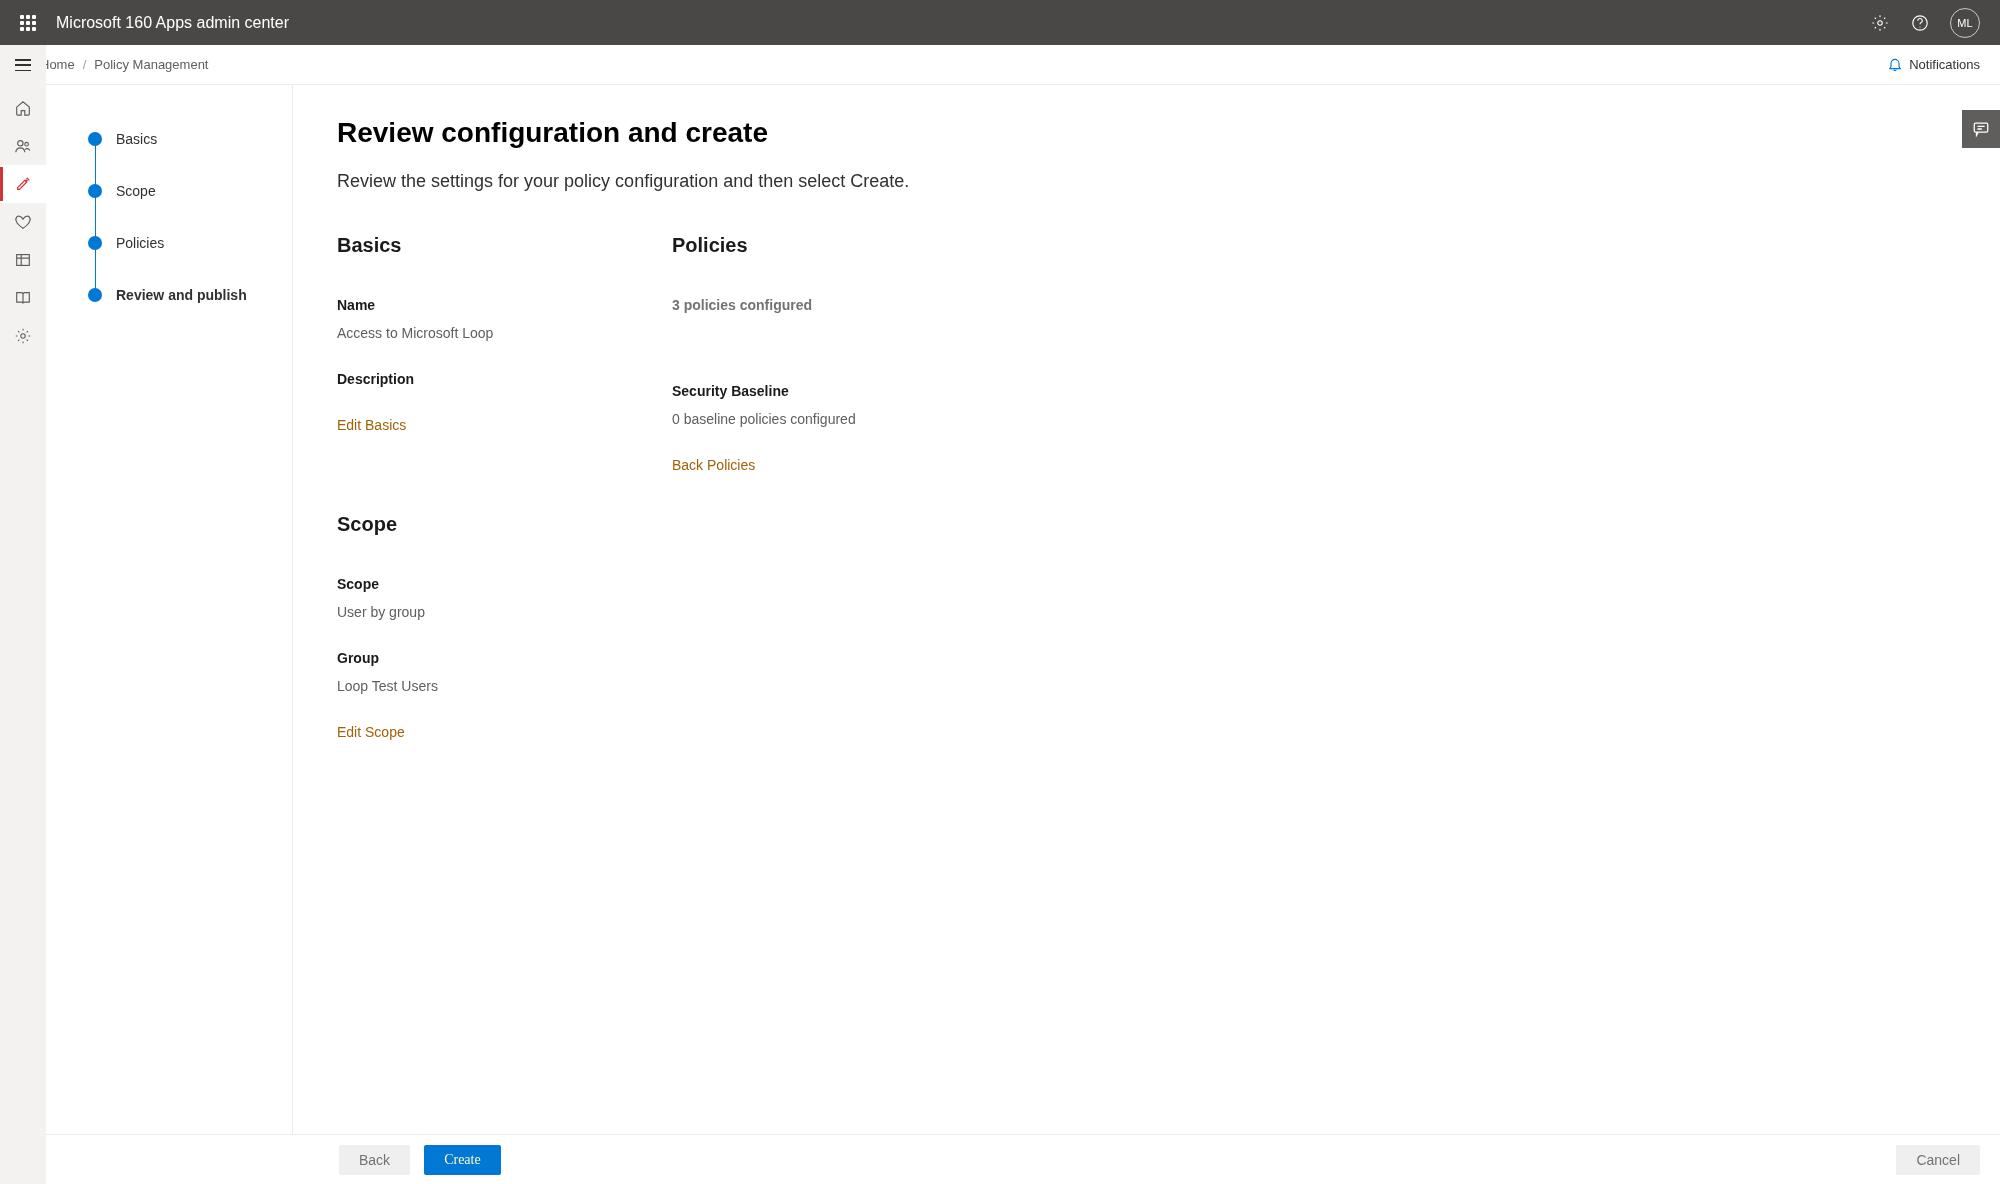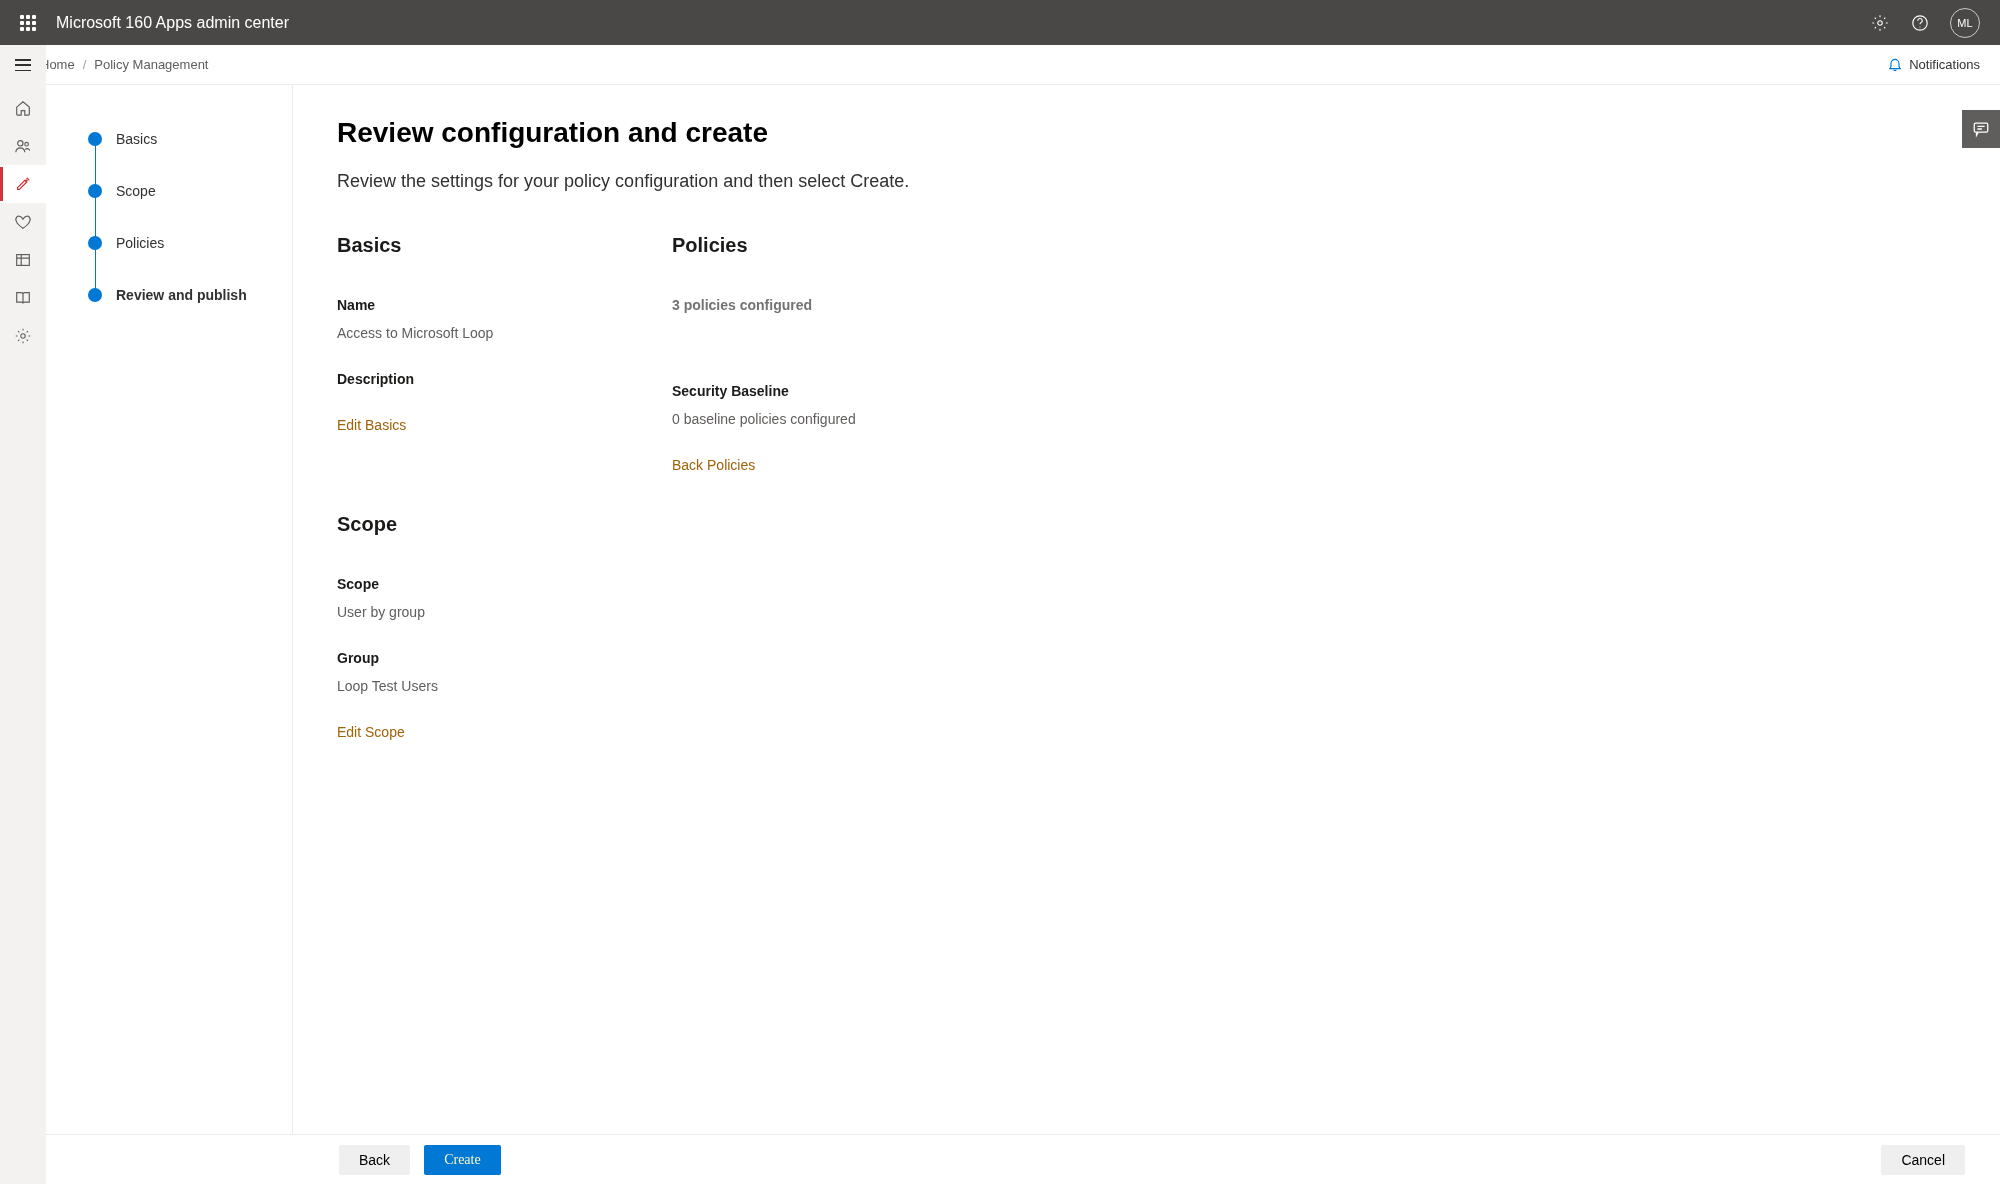--- a/index.html
+++ b/index.html
@@ -130,21 +130,21 @@
     position:absolute; left:46px; right:0; bottom:0;
     height: 50px;
     background:#ffffff;
     border-top:1px solid #edebe9;
     display:flex; align-items:center;
     padding: 0 20px 0 293px;
   }
   .btn {
     height:30px; padding: 0 20px; font-size:14px; border:none; border-radius:2px; cursor:pointer;
   }
-  .btn-default { background:#efefef; color:#000000; margin-right:14px;}
+  .btn-default { background:#efefef; color:#737373; margin-right:14px;}
   .btn-primary { background:#0078d4; color:#fef9c3;font-family:Liberation Serif, serif;}
   .footer-right { margin-left:auto; }
 
   
   .feedback-widget {
     position:absolute; right:0; top:110px;
     width:38px; height:38px; background:#605e5c;
     display:flex; align-items:center; justify-content:center;
     cursor:pointer; color:#fff;
   }
@@ -322,15 +322,15 @@
     <rect x="2.5" y="3.5" width="15" height="10" rx="1.5"></rect>
     <path d="M7 13.5 5 17v-3.5"></path>
     <path d="M6 7h8M6 10h5"></path>
   </svg>
 </div>
 
 <div class="footer-bar">
   <button class="btn btn-default">Back</button>
   <button class="btn btn-primary">Create</button>
   <div class="footer-right">
-    <button class="btn btn-default" style="margin-right:15px;">Cancel</button>
+    <button class="btn btn-default" style="margin-right:0;">Cancel</button>
   </div>
 </div>
 
 </body></html>

